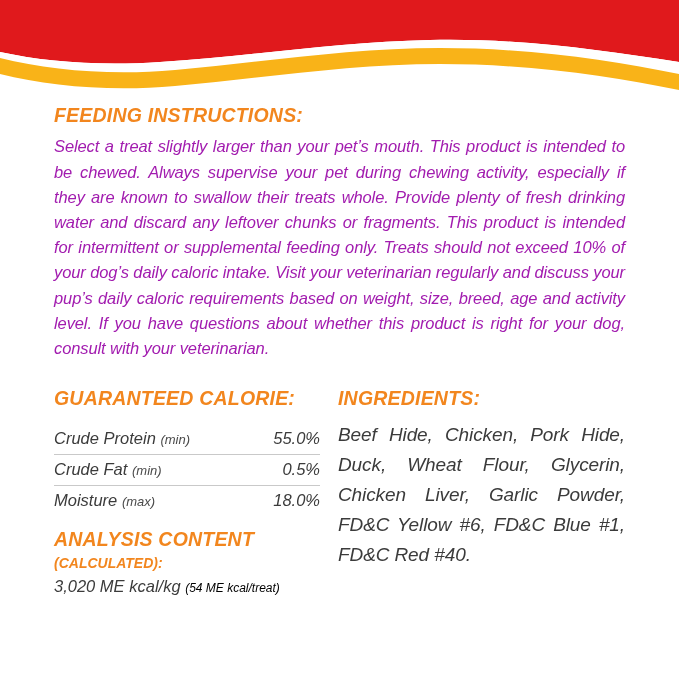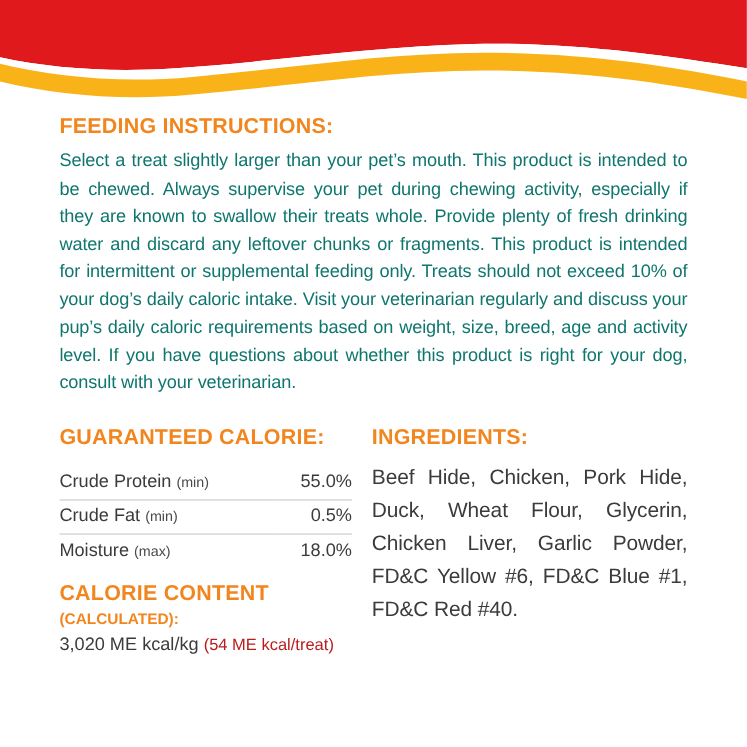--- a/index.html
+++ b/index.html
@@ -12,20 +12,21 @@
     background: #ffffff;
     font-family: "Liberation Sans", sans-serif;
     overflow: hidden;
   }
   #page {
     position: relative;
     width: 604px;
     height: 679px;
     background: #ffffff;
     box-sizing: border-box;
+    font-style: italic;
   }
   
   #banner {
     position: absolute;
     top: 0;
     left: 0;
     width: 679px;
     height: 96px;
     overflow: hidden;
   }
@@ -45,21 +46,21 @@
     color: #f2861e;
     font-size: 19.5px;
     font-weight: bold;
     letter-spacing: 0.2px;
     margin: 0 0 8px 0;
     line-height: 1.15;
   }
   #feeding-body {
     font-size: 16.5px;
     line-height: 25.2px;
-    color: #0f766e;
+    color: #a21caf;
     text-align: justify;
     margin: 0;
     letter-spacing: -0.1px;
   }
   
   #columns {
     display: flex;
     margin-top: 26px;
   }
   #col-left {
@@ -108,22 +109,22 @@
   #calorie-head .calc {
     font-size: 14px;
     letter-spacing: 0;
   }
   #calorie-value {
     font-size: 16.5px;
     color: #3b3b3b;
     margin: 0;
   }
   #calorie-value .per-treat {
-    font-size: 15px;
-    color: #b91c1c;
+    font-size: 12px;
+    color: #000000;
   }
   
   #ingredients-body {
     font-size: 19px;
     line-height: 30px;
     color: #3b3b3b;
     text-align: justify;
     margin: 0;
     letter-spacing: -0.1px;
   }
@@ -164,21 +165,21 @@
               <td class="ga-name"><span>Crude Fat</span> <span class="qual">(min)</span></td>
               <td class="ga-val">0.5%</td>
             </tr>
             <tr>
               <td class="ga-name"><span>Moisture</span> <span class="qual">(max)</span></td>
               <td class="ga-val">18.0%</td>
             </tr>
           </tbody>
         </table>
 
-        <h2 class="section-head" id="calorie-head"><span>CALORIE CONTENT</span> <span class="calc">(CALCULATED):</span></h2>
+        <h2 class="section-head" id="calorie-head"><span>ANALYSIS CONTENT</span> <span class="calc">(CALCULATED):</span></h2>
 
         <p id="calorie-value"><span>3,020 ME kcal/kg</span> <span class="per-treat">(54 ME kcal/treat)</span></p>
       </div>
 
       <div id="col-right">
         <h2 class="section-head" id="ingredients-head">INGREDIENTS:</h2>
         <p id="ingredients-body">Beef Hide, Chicken, Pork Hide, Duck, Wheat Flour, Glycerin, Chicken Liver, Garlic Powder, FD&amp;C Yellow #6, FD&amp;C Blue #1, FD&amp;C Red #40.</p>
       </div>
 
     </div>

